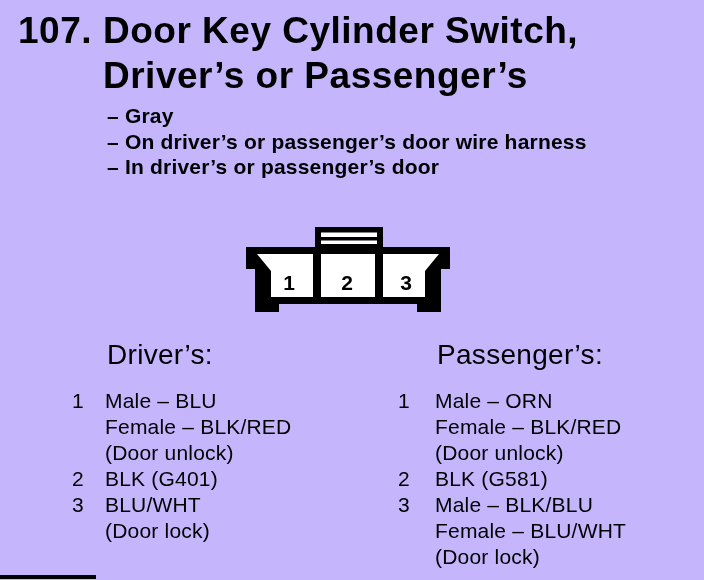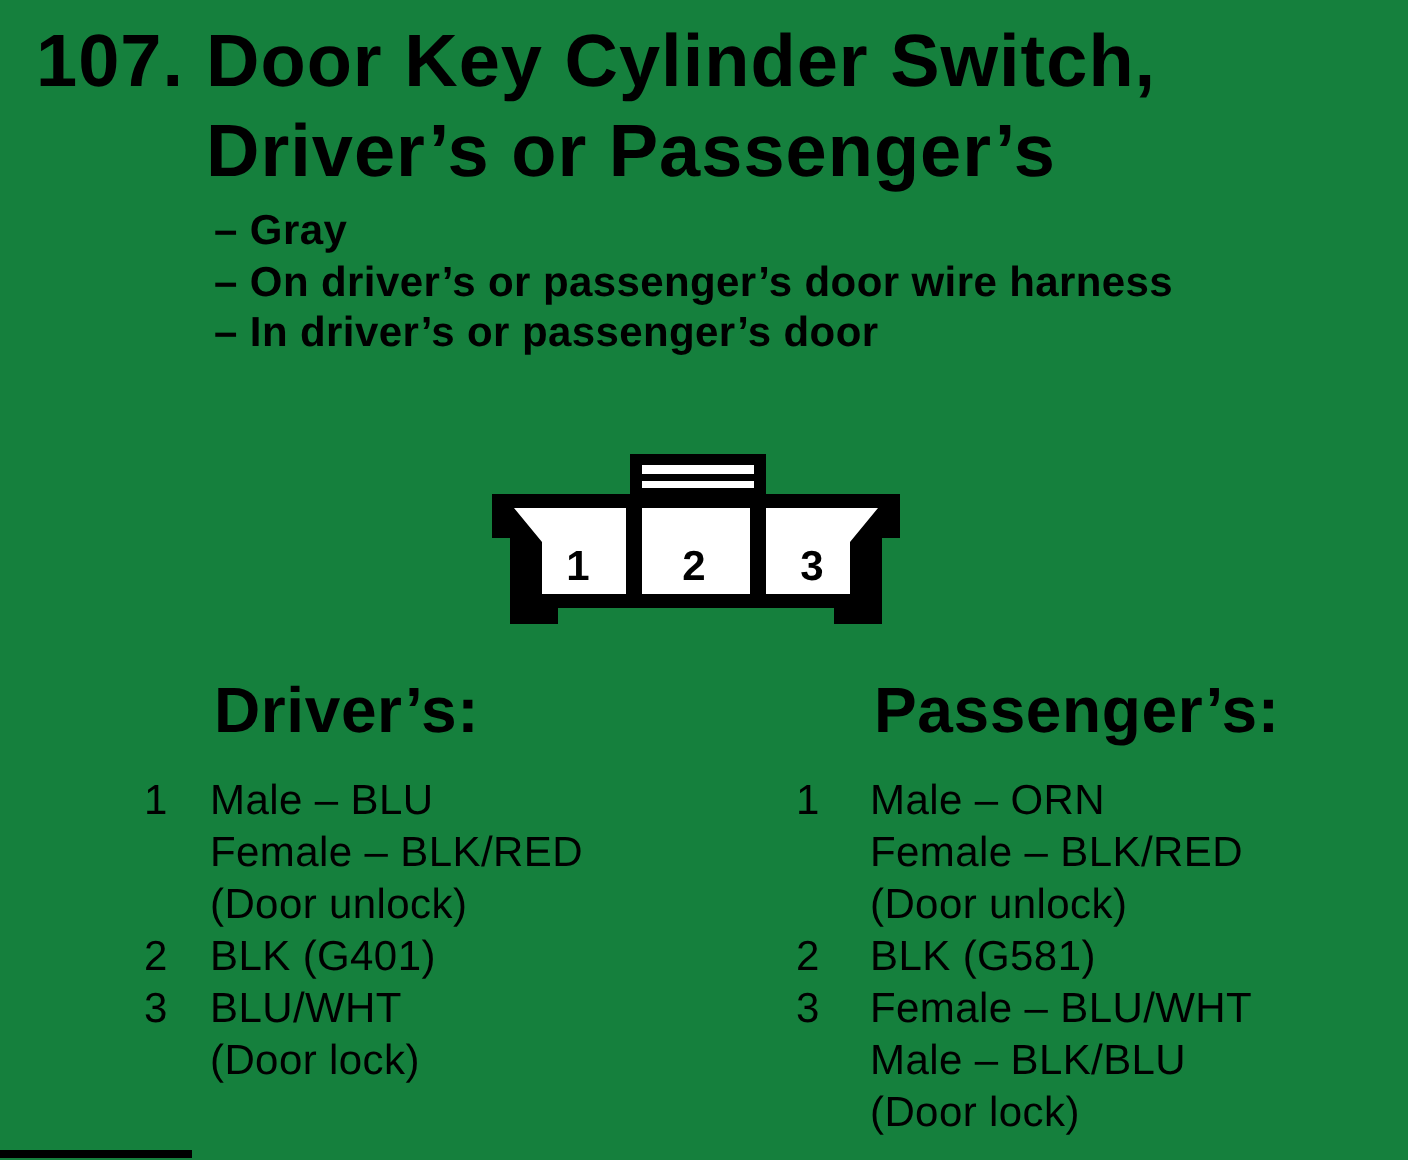--- a/index.html
+++ b/index.html
@@ -1,19 +1,19 @@
 <!DOCTYPE html>
 <html><head>
 <meta charset="utf-8">
 <style>
   html,body{margin:0;padding:0;background:#888;}
   .page{
     position:relative;
     width:704px;height:580px;
-    background:#15803d;
+    background:#c4b5fd;
     color:#000000;
     font-family:"Liberation Sans", sans-serif;
     overflow:hidden;
   }
   
   .title-row{
     position:absolute;left:18px;top:8px;
     display:flex;align-items:flex-start;
     font-weight:700;font-size:37px;line-height:45px;letter-spacing:0.5px;
   }
@@ -25,21 +25,21 @@
     font-size:21px;line-height:25.5px;letter-spacing:0.2px;font-weight:700;
   }
   
   .connector{position:absolute;left:240px;top:222px;width:216px;height:96px;}
   .pin-label{font-family:"Liberation Sans", sans-serif;font-size:21px;font-weight:700;}
   
   .col{position:absolute;top:336px;}
   .col-driver{left:72px;width:310px;}
   .col-passenger{left:398px;width:300px;}
   .col-heading{
-    margin:0;font-size:32px;font-weight:700;line-height:38px;letter-spacing:0.3px;
+    margin:0;font-size:28px;font-weight:400;line-height:38px;letter-spacing:0.3px;
   }
   .col-driver .col-heading{padding-left:35px;}
   .col-passenger .col-heading{padding-left:39px;}
   .pin-list{margin-top:14px;}
   .pin-item{display:flex;font-size:21px;line-height:26px;letter-spacing:0.2px;}
   .col-driver .pin-num{flex:0 0 33px;width:33px;}
   .col-passenger .pin-num{flex:0 0 37px;width:37px;}
   .pin-lines{flex:1;}
   
   .edge-artifact{
@@ -123,22 +123,22 @@
         </div>
         <div class="pin-item">
           <span class="pin-num">2</span>
           <div class="pin-lines">
             <div class="pin-line">BLK (G581)</div>
           </div>
         </div>
         <div class="pin-item">
           <span class="pin-num">3</span>
           <div class="pin-lines">
+            <div class="pin-line">Male – BLK/BLU</div>
             <div class="pin-line">Female – BLU/WHT</div>
-            <div class="pin-line">Male – BLK/BLU</div>
             <div class="pin-line">(Door lock)</div>
           </div>
         </div>
       </div>
   </section>
 
   <div class="edge-artifact"></div>
 </div>
 
 </body></html>

